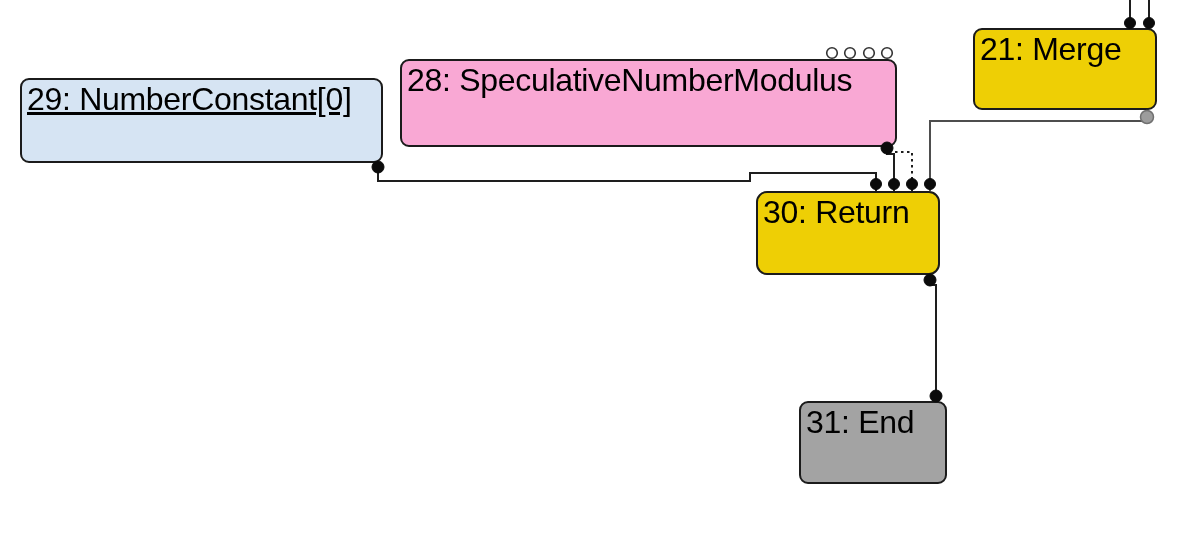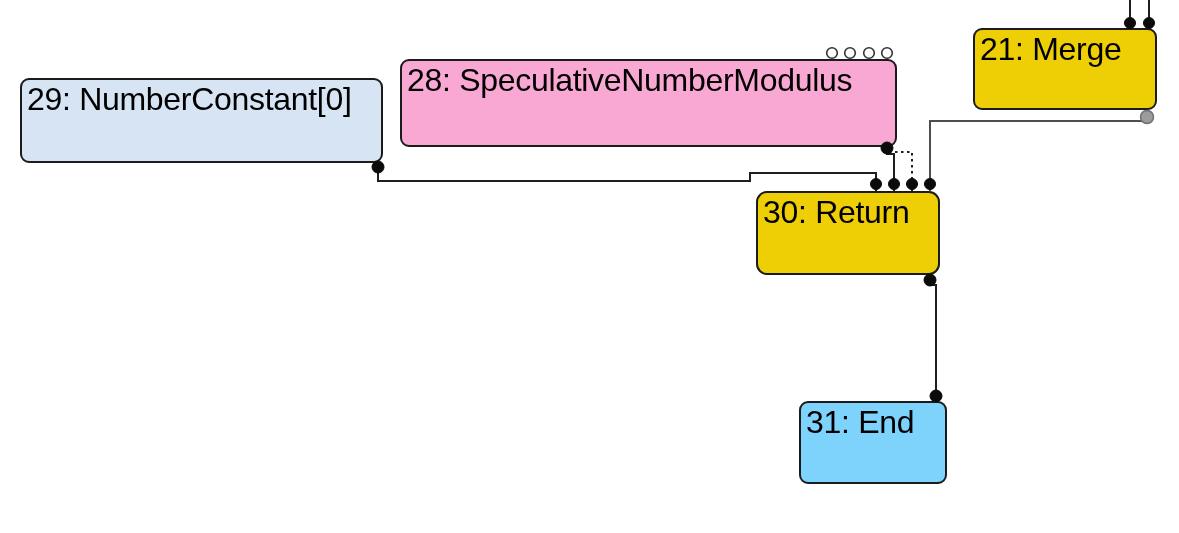--- a/index.html
+++ b/index.html
@@ -30,33 +30,33 @@
     left: 0; top: 0;
     pointer-events: none;
   }
   polyline { fill: none; stroke-width: 2; }
 </style>
 </head>
 <body>
 
 <div id="stage">
   <div id="nodes-layer">
-      <div class="node" style="left: 20px; top: 78px; width: 363px; height: 85px; background: rgb(214, 228, 243);">
+      <div class="node" style="left: 20px; top: 78px; width: 363px; height: 85px; background: rgb(214, 228, 243); text-decoration: underline;">
         <div class="nline">29: NumberConstant[0]</div>
       </div>
       <div class="node" style="left: 400px; top: 59px; width: 497px; height: 88px; background: #f9a8d4;">
         <div class="nline">28: SpeculativeNumberModulus</div>
       </div>
       <div class="node" style="left: 973px; top: 28px; width: 184px; height: 82px; background: rgb(238, 207, 5);">
         <div class="nline">21: Merge</div>
       </div>
       <div class="node" style="left: 756px; top: 191px; width: 184px; height: 84px; background: rgb(238, 207, 5); border-radius: 11px;">
         <div class="nline">30: Return</div>
       </div>
-      <div class="node" style="left: 799px; top: 401px; width: 148px; height: 83px; background: #7dd3fc;">
+      <div class="node" style="left: 799px; top: 401px; width: 148px; height: 83px; background: #a3a3a3;">
         <div class="nline">31: End</div>
       </div>
     </div>
   <svg id="overlay" width="1179" height="533" viewBox="0 0 1179 533" xmlns="http://www.w3.org/2000/svg">
       <polyline points="1130,0 1130,28" stroke="#1e1e1e"></polyline>
       <polyline points="1149,0 1149,28" stroke="#1e1e1e"></polyline>
       <polyline points="378,167 378,181 750,181 750,173 876,173 876,191" stroke="#1e1e1e"></polyline>
       <polyline points="887,148 887,154 894,154 894,191" stroke="#1e1e1e"></polyline>
       <polyline points="889,152 912,152 912,191" stroke="#1e1e1e" stroke-dasharray="2.5 3.5"></polyline>
       <polyline points="1147,118 1147,121 930,121 930,191" stroke="#4e4e4e"></polyline>

